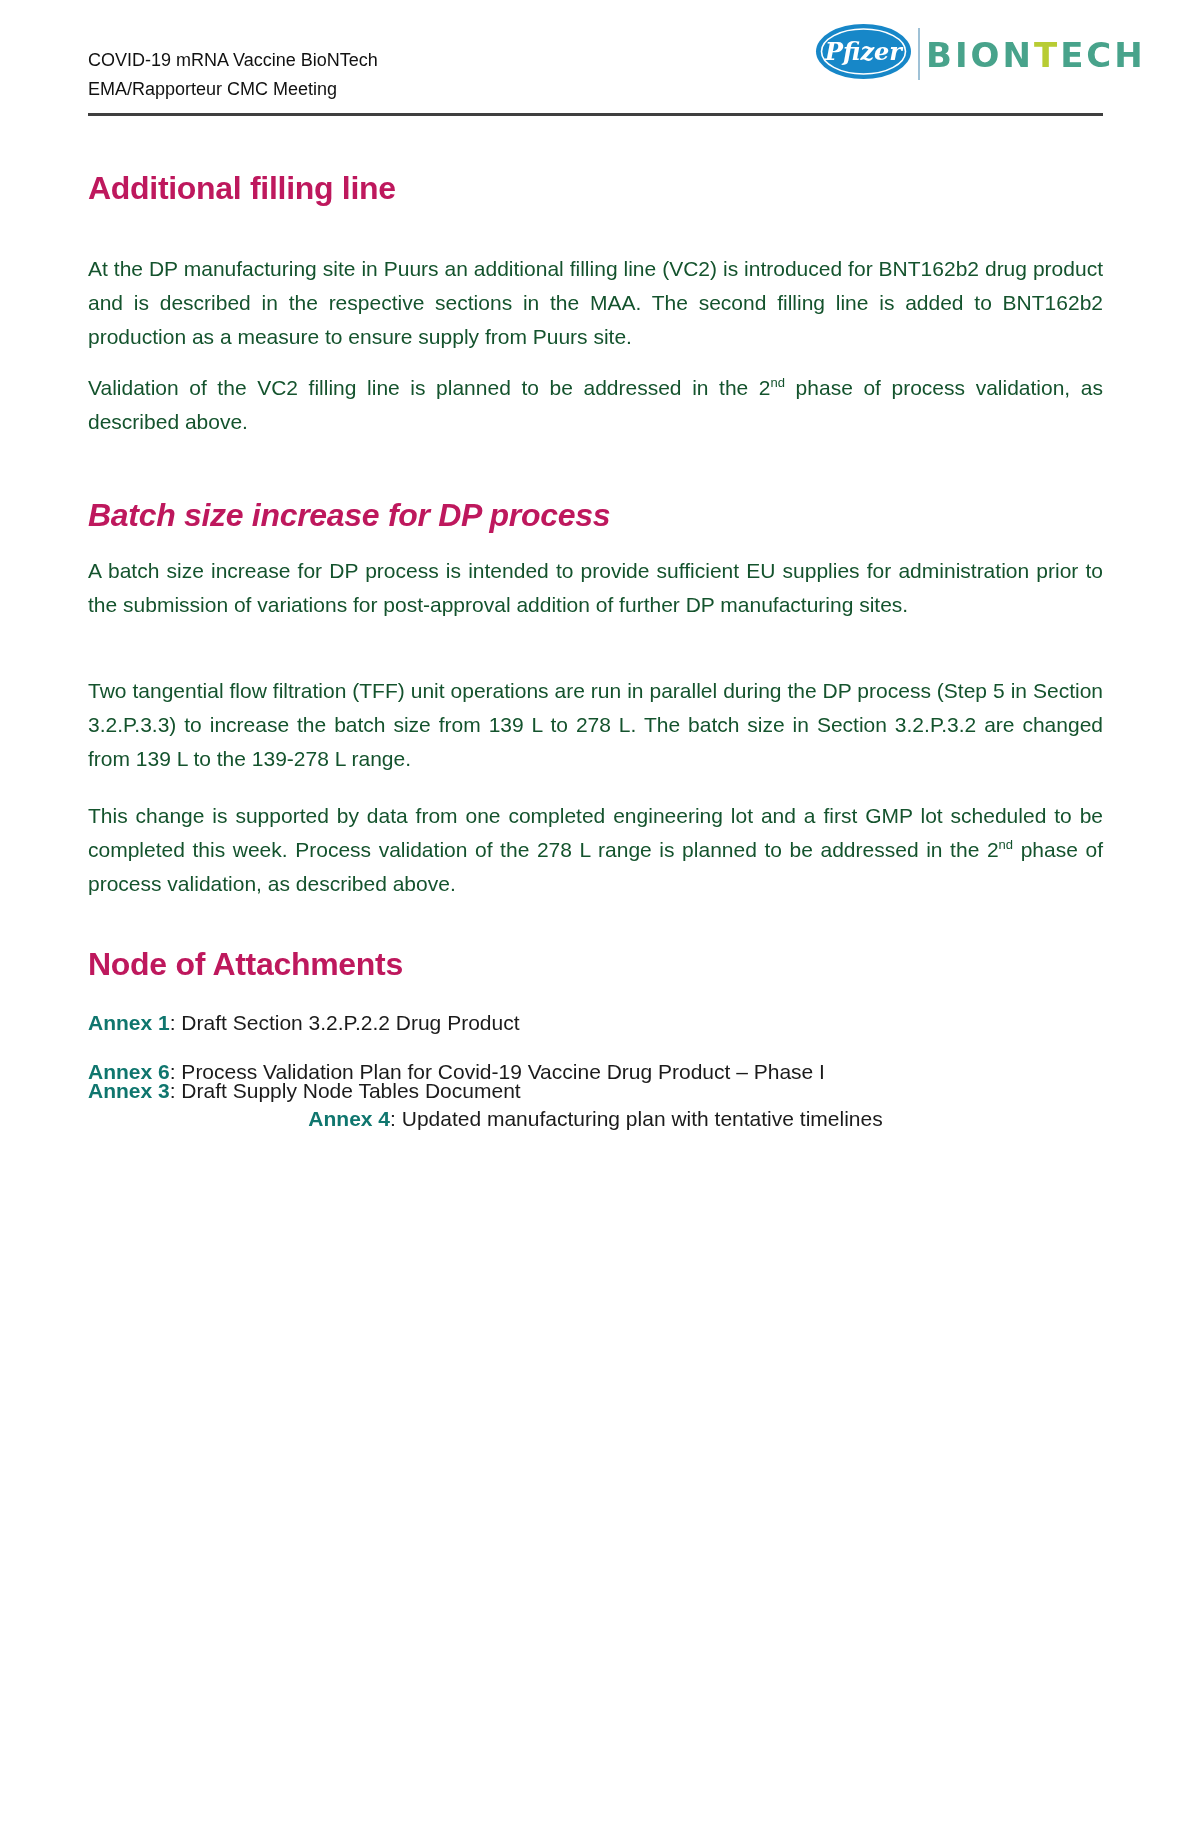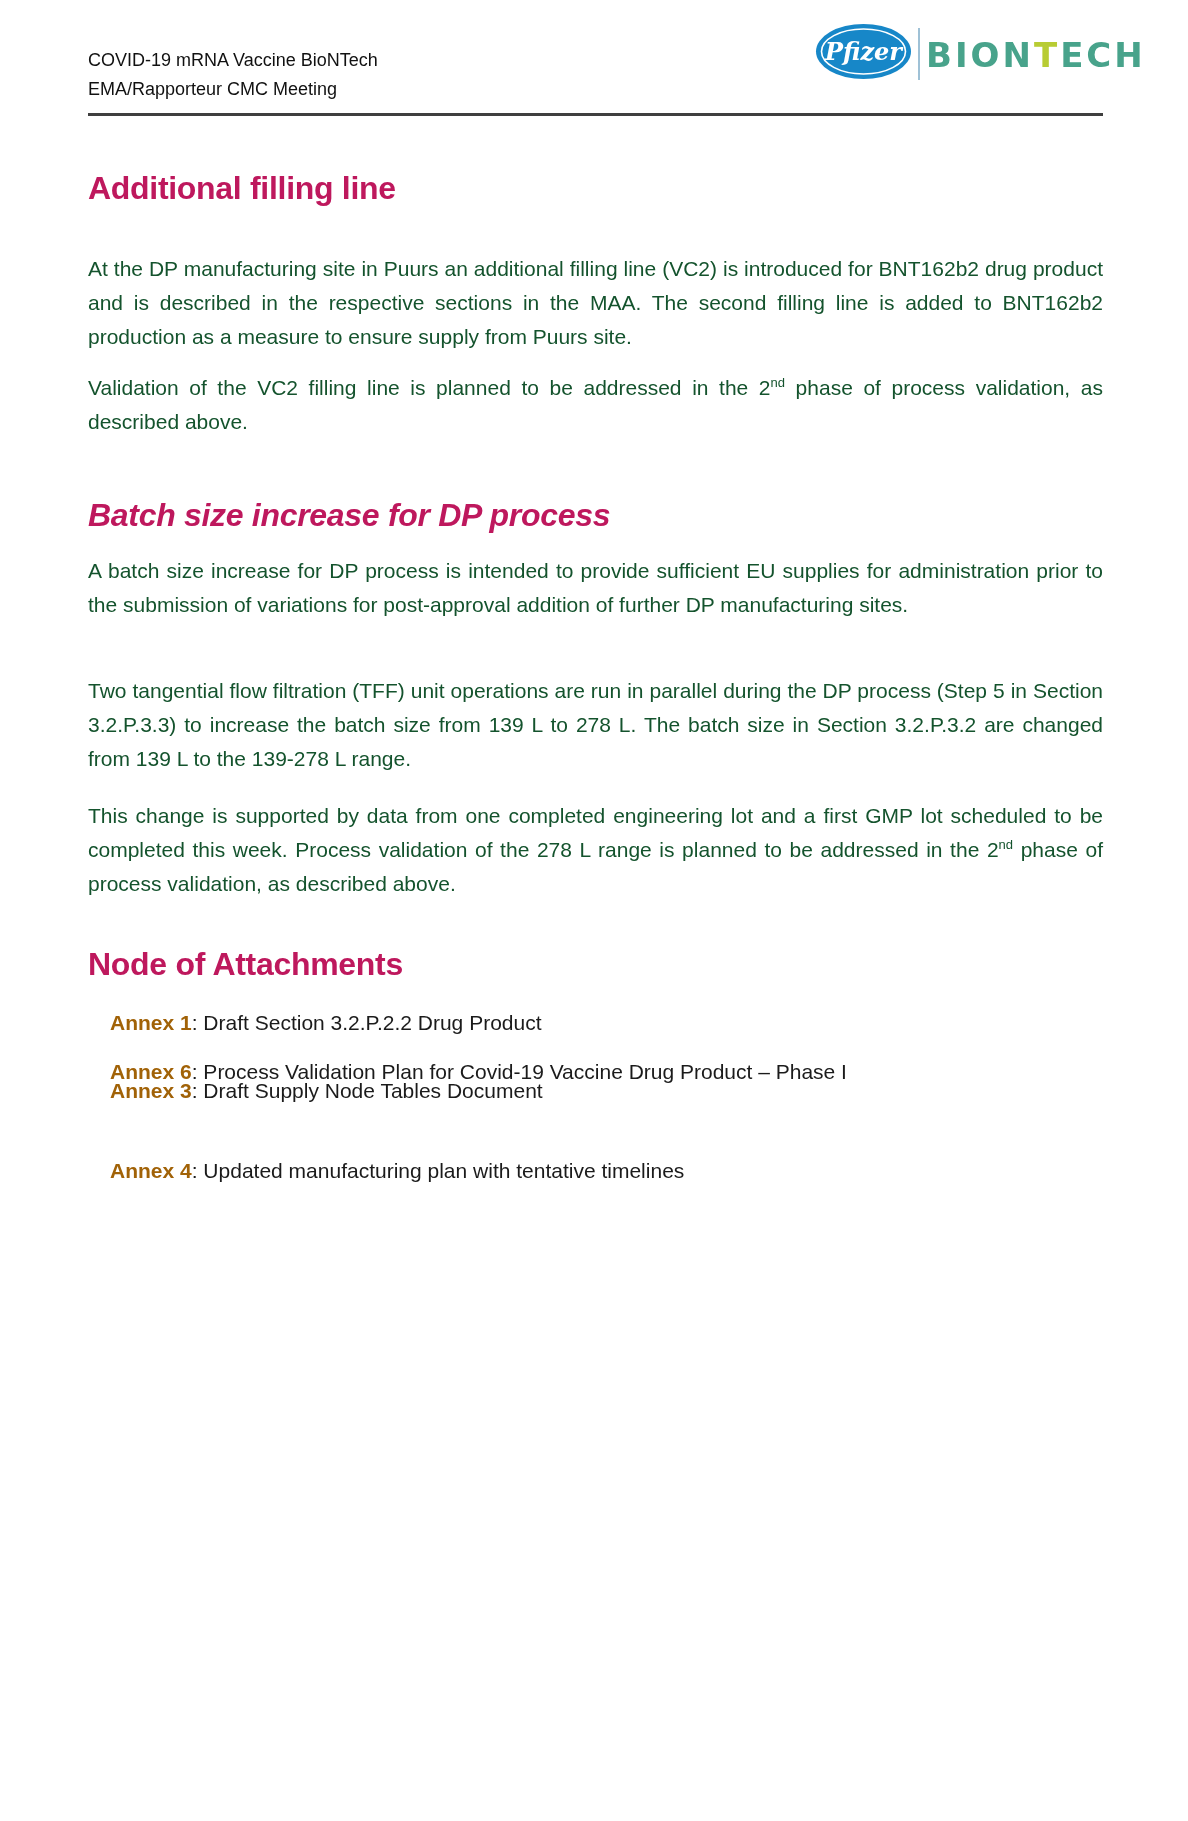--- a/index.html
+++ b/index.html
@@ -42,25 +42,25 @@
   }
   #p1 { top: 252px; }
   #p2 { top: 371px; }
   #p3 { top: 554px; }
   #p4 { top: 674px; }
   #p5 { top: 799px; }
   sup.ord { font-size: 13px; line-height: 0; vertical-align: super; }
 
   
   .annex { font-size: 21px; line-height: 30px; color: #1b1b1b; }
-  .annex .annex-label { font-weight: 700; color: #a16207; margin-left: 22px; }
+  .annex .annex-label { font-weight: 700; color: #0f766e; }
   #annex1 { top: 1008px; }
   #annex2 { top: 1057px; }
   #annex3 { top: 1076px; }
-  #annex4 { top: 1156px; }
+  #annex4 { top: 1104px; text-align: center; }
 
   
   .footer {
     top: 1744px; display: flex; justify-content: space-between;
     font-size: 20px; color: #a16207;
   }
 </style>
 </head>
 <body>
 

